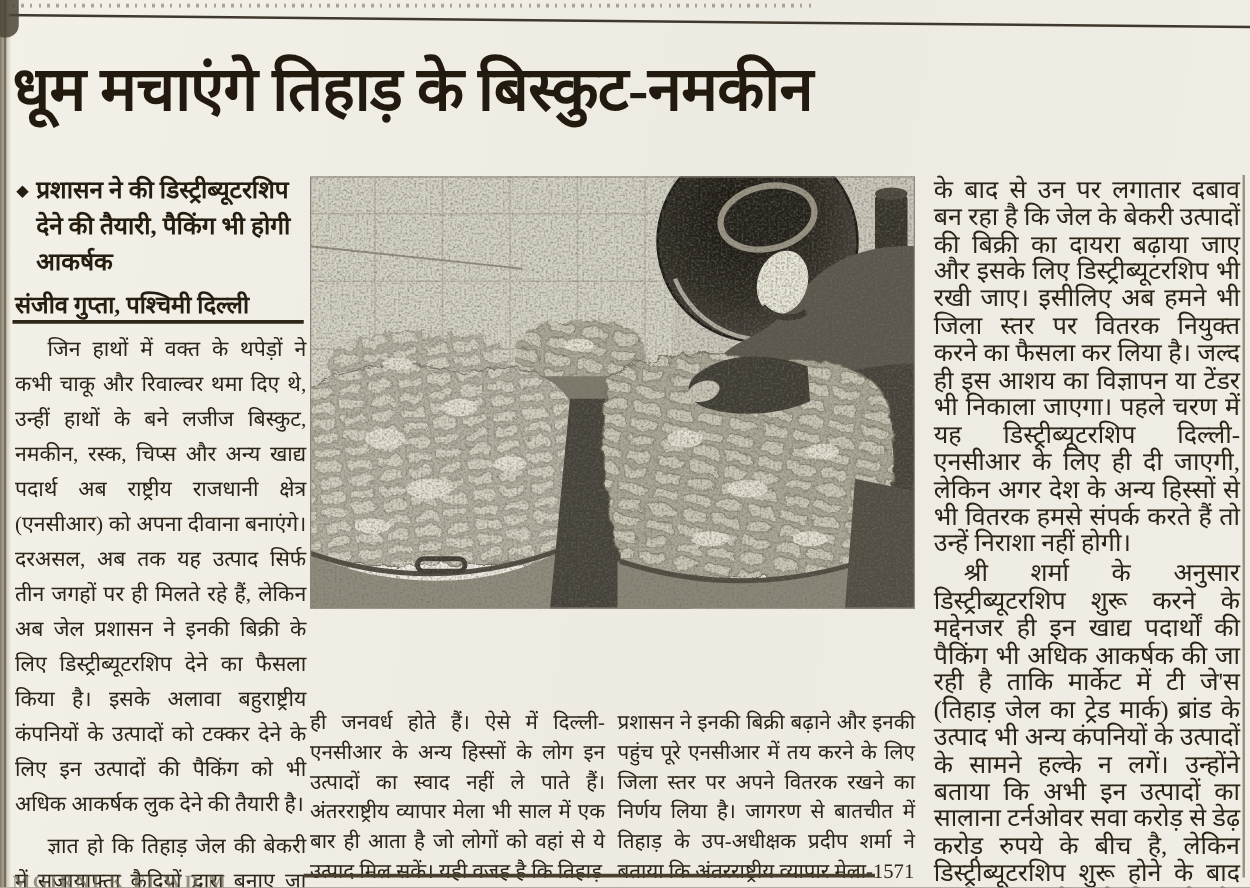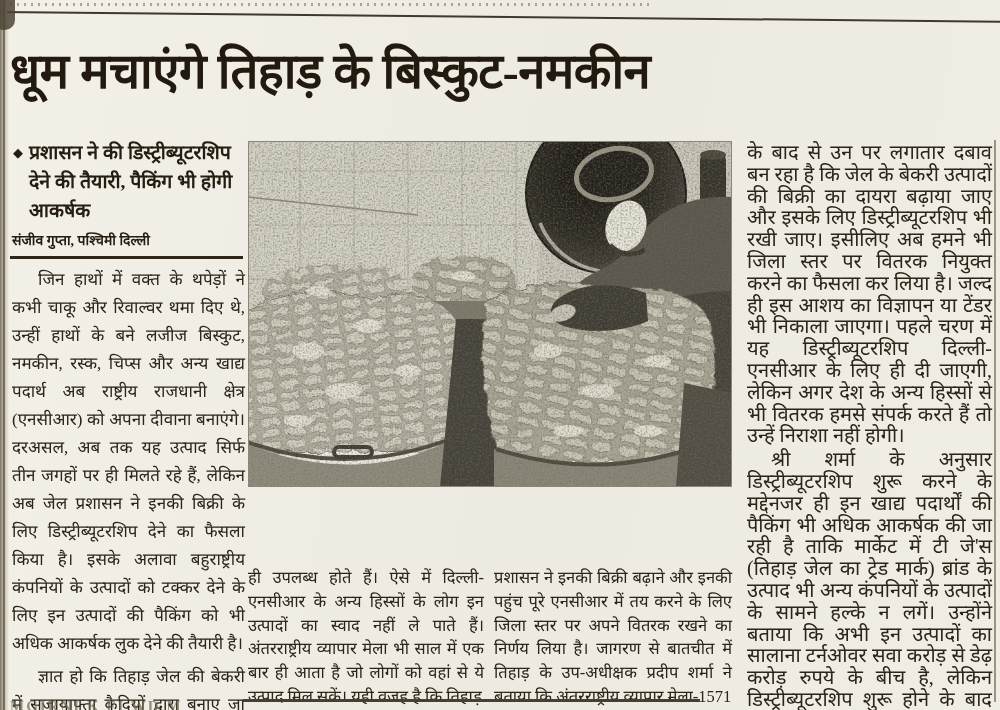--- a/index.html
+++ b/index.html
@@ -25,21 +25,21 @@
   .edge-fragment { position:absolute; left:10px; top:698px; font-size:15px; font-weight:700;
     letter-spacing:2px; color:#6e6754; opacity:.7; }
 
   
   .headline { position:absolute; left:10px; top:28px; width:984px; margin:0;
     font-size:49px; line-height:88px; font-weight:700; color:#221a0e;
     white-space:nowrap; letter-spacing:-0.5px; }
   .standfirst { position:absolute; left:13px; top:138px; width:230px;
     font-size:19.5px; font-weight:700; line-height:29px; color:#241d10; display:flex; }
   .bullet { flex:0 0 auto; font-size:13px; line-height:29px; margin-right:6px; }
-  .byline { position:absolute; left:12px; top:230px; width:233px; font-size:14px; font-weight:700; color:#241d10; }
+  .byline { position:absolute; left:12px; top:230px; width:233px; font-size:19px; font-weight:700; color:#241d10; }
   .byline-rule { position:absolute; left:10px; top:256px; width:233px; height:2.5px; background:#2e2719; }
 
   
   .col { position:absolute; text-align:justify; color:#2b2417; }
   .col p { margin:0; }
   p.indent { text-indent:26px; }
   .col1 { left:12px;  top:266px; width:233px; font-size:17px;   line-height:28px; }
   .col1 p + p { margin-top:5px; }
   .col2 { left:248px; top:566px; width:236px; font-size:16.5px; line-height:23.8px; }
   .col3 { left:494px; top:566px; width:238px; font-size:16.5px; line-height:23.8px; }
@@ -168,21 +168,21 @@
           <ellipse cx="70" cy="150" rx="12" ry="5"></ellipse>
       </g>
 
       <rect x="0" y="0" width="484" height="346" filter="url(#grain)"></rect>
       <rect x="0.5" y="0.5" width="483" height="345" fill="none" stroke="#8a8678" stroke-width="1"></rect>
     </svg>
   </figure>
 
 
   <div class="col col2">
-    <p>ही उपलब्ध होते हैं। ऐसे में दिल्ली-एनसीआर के अन्य हिस्सों के लोग इन उत्पादों का स्वाद नहीं ले पाते हैं। अंतरराष्ट्रीय व्यापार मेला भी साल में एक बार ही आता है जो लोगों को वहां से ये उत्पाद मिल सकें। यही वजह है कि तिहाड़</p>
+    <p>ही जनवर्ध होते हैं। ऐसे में दिल्ली-एनसीआर के अन्य हिस्सों के लोग इन उत्पादों का स्वाद नहीं ले पाते हैं। अंतरराष्ट्रीय व्यापार मेला भी साल में एक बार ही आता है जो लोगों को वहां से ये उत्पाद मिल सकें। यही वजह है कि तिहाड़</p>
   </div>
 
   <div class="col col3">
     <p>प्रशासन ने इनकी बिक्री बढ़ाने और इनकी पहुंच पूरे एनसीआर में तय करने के लिए जिला स्तर पर अपने वितरक रखने का निर्णय लिया है। जागरण से बातचीत में तिहाड़ के उप-अधीक्षक प्रदीप शर्मा ने बताया कि अंतरराष्ट्रीय व्यापार मेला-1571</p>
   </div>
 
   <div class="col col4">
     <p>के बाद से उन पर लगातार दबाव बन रहा है कि जेल के बेकरी उत्पादों की बिक्री का दायरा बढ़ाया जाए और इसके लिए डिस्ट्रीब्यूटरशिप भी रखी जाए। इसीलिए अब हमने भी जिला स्तर पर वितरक नियुक्त करने का फैसला कर लिया है। जल्द ही इस आशय का विज्ञापन या टेंडर भी निकाला जाएगा। पहले चरण में यह डिस्ट्रीब्यूटरशिप दिल्ली-एनसीआर के लिए ही दी जाएगी, लेकिन अगर देश के अन्य हिस्सों से भी वितरक हमसे संपर्क करते हैं तो उन्हें निराशा नहीं होगी।</p>
     <p>श्री शर्मा के अनुसार डिस्ट्रीब्यूटरशिप शुरू करने के मद्देनजर ही इन खाद्य पदार्थों की पैकिंग भी अधिक आकर्षक की जा रही है ताकि मार्केट में टी जे'स (तिहाड़ जेल का ट्रेड मार्क) ब्रांड के उत्पाद भी अन्य कंपनियों के उत्पादों के सामने हल्के न लगें। उन्होंने बताया कि अभी इन उत्पादों का सालाना टर्नओवर सवा करोड़ से डेढ़ करोड़ रुपये के बीच है, लेकिन डिस्ट्रीब्यूटरशिप शुरू होने के बाद इसके दोगुना हो जाने की उम्मीद है। इससे न केवल कैदियों का ‘मेहनताना’ बढ़ेगा, बल्कि आत्मविश्वास से भरे होने पर उन्हें अपनी सजा खत्म करने के बाद समाज की मुख्यधारा से जुड़ने में भी मदद मिलेगी।</p>
   </div>

